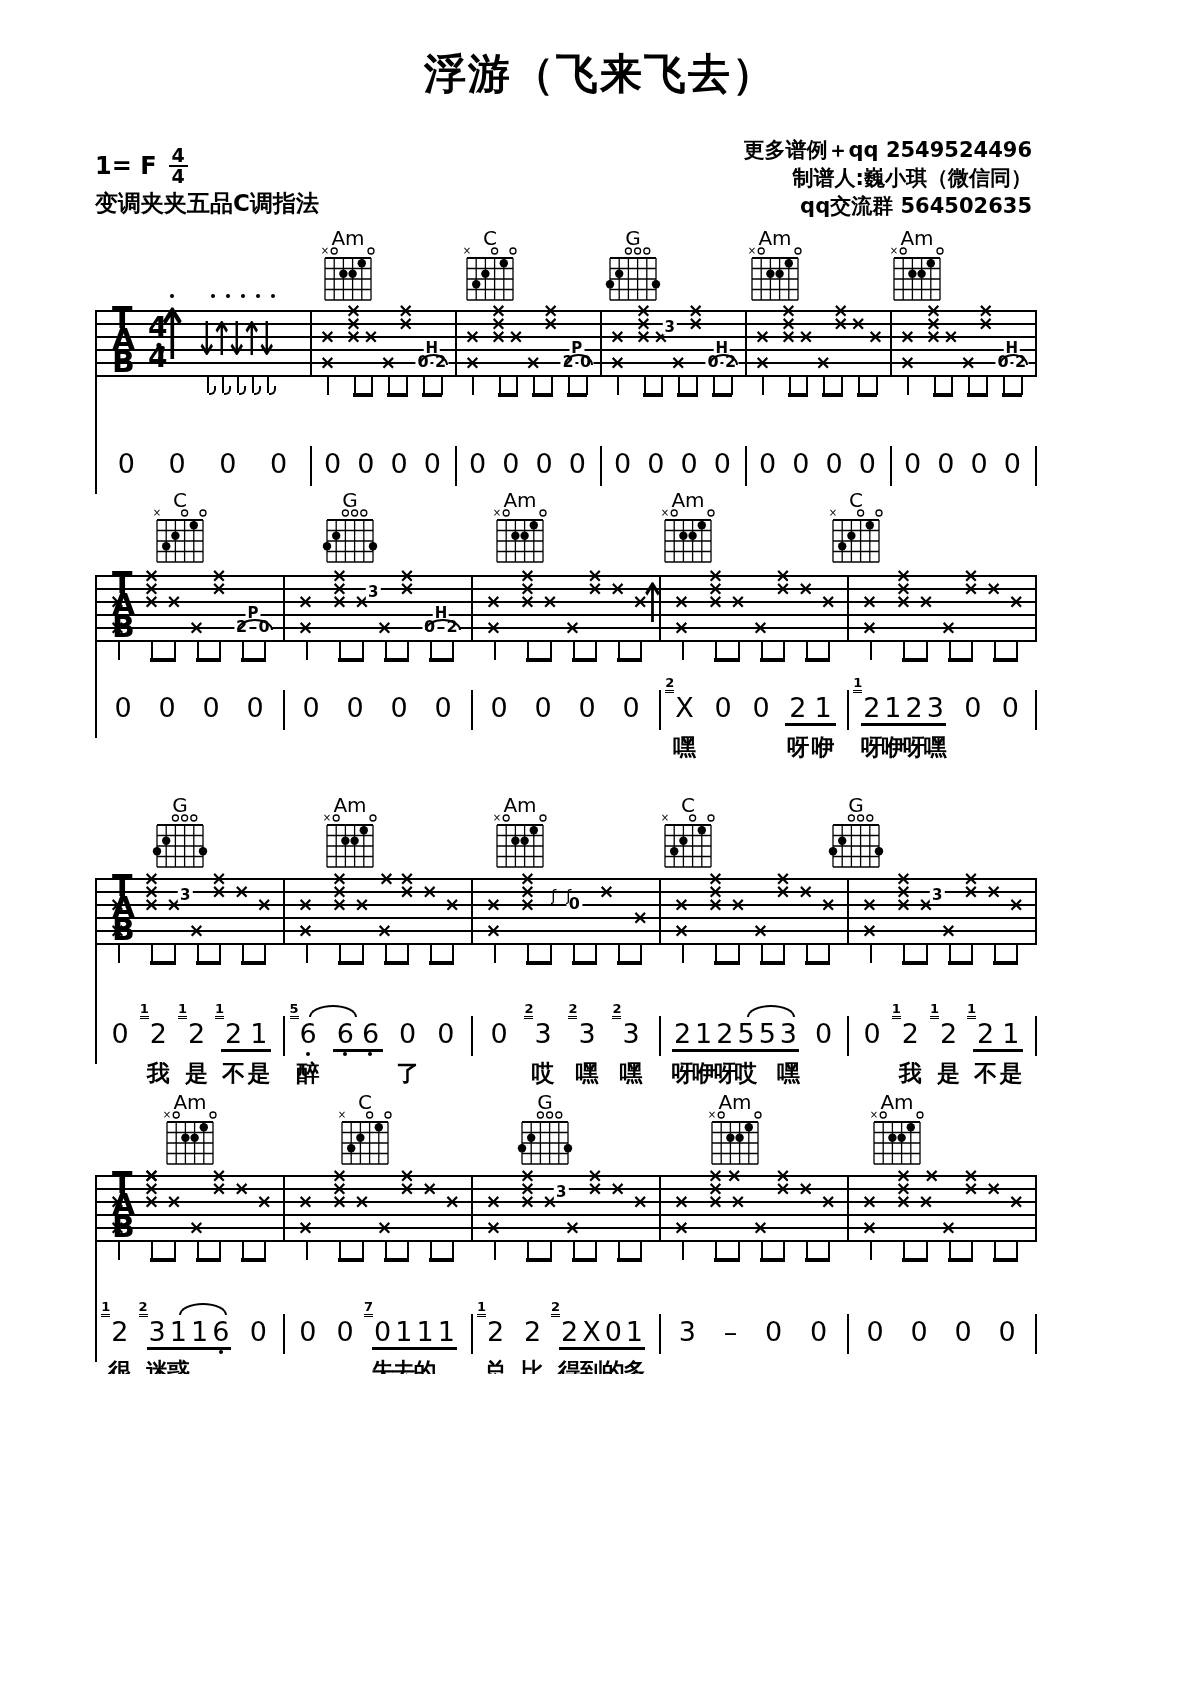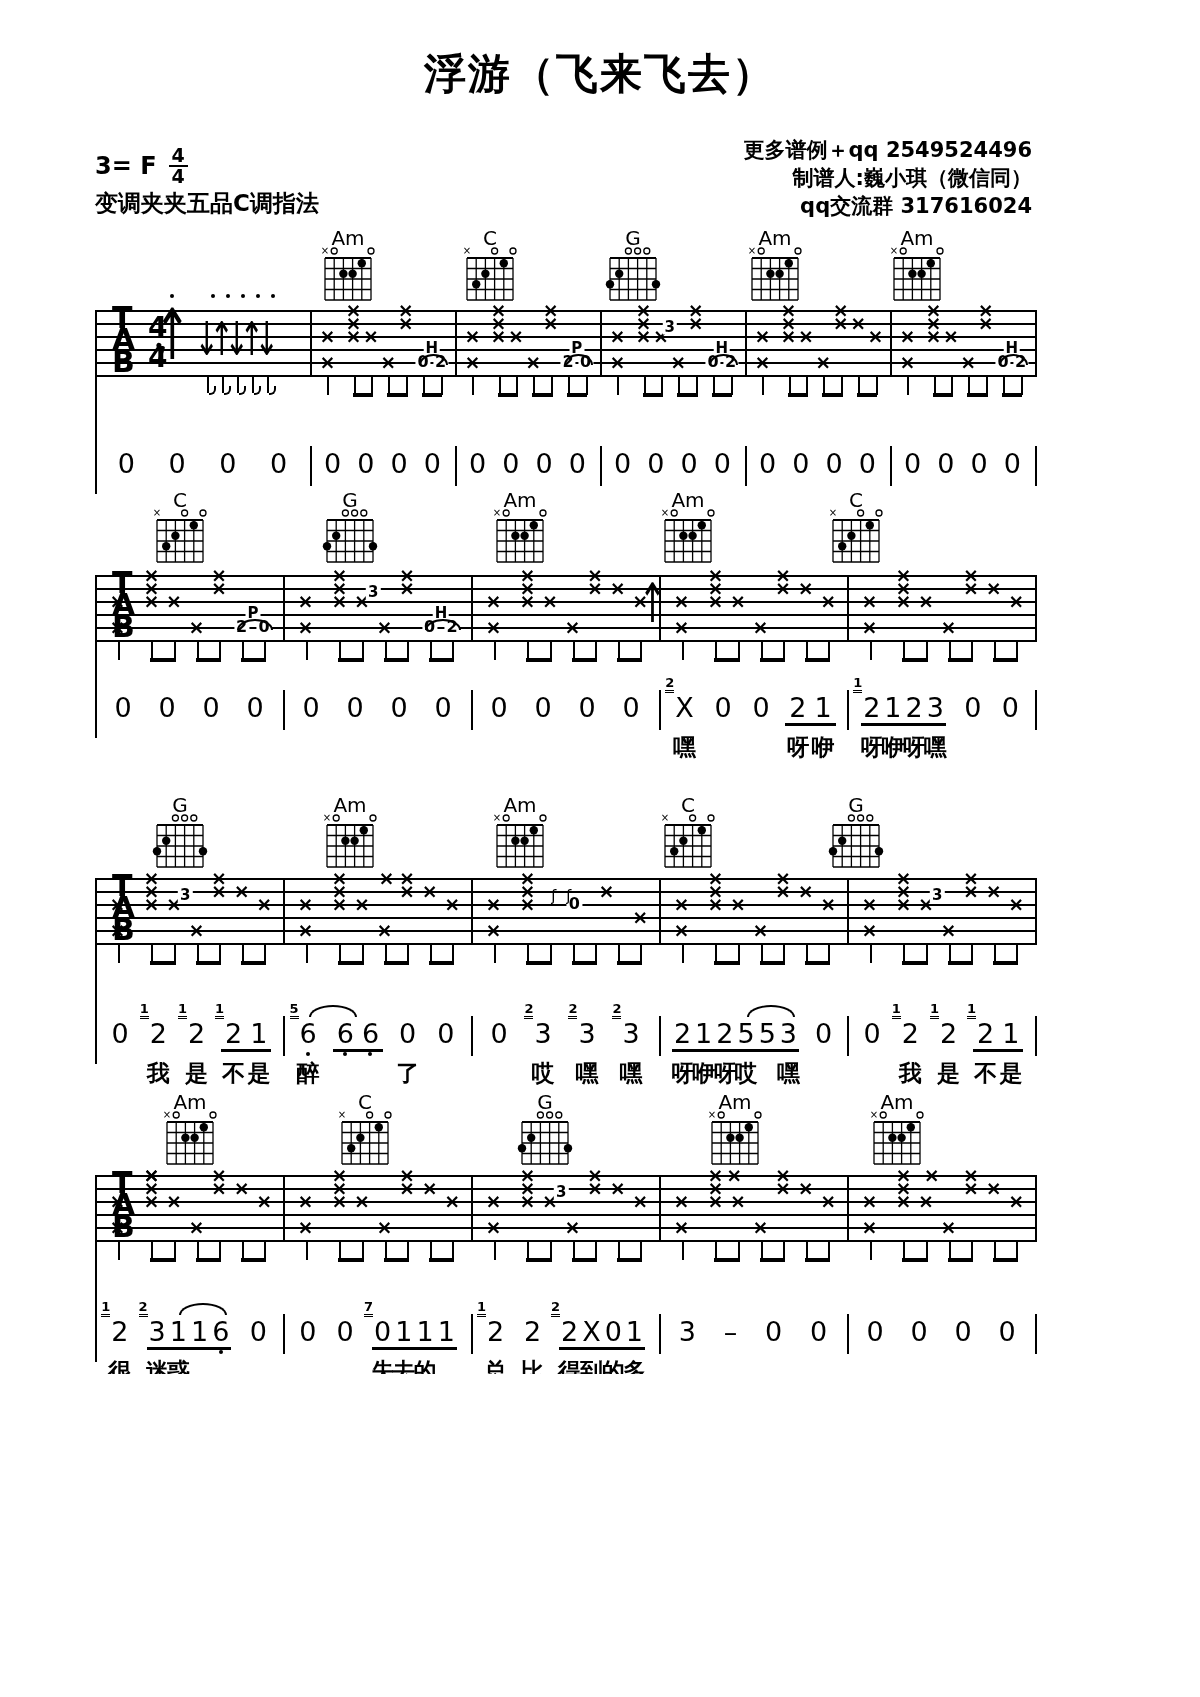--- a/index.html
+++ b/index.html
@@ -41,30 +41,30 @@
   .ly{position:absolute;top:42px;left:50%;transform:translateX(-50%);font-size:23px;font-weight:bold;white-space:nowrap;}
   .pagenum{position:absolute;top:1620px;left:0;width:100%;text-align:center;font-size:24px;}
   svg text{font-family:"DejaVu Sans",sans-serif;}
 </style>
 </head>
 <body>
 
 <div id="page">
   <div class="title">浮游（飞来飞去）</div>
   <div class="keyrow">
-    <span>3= F</span>
+    <span>1= F</span>
     <span class="frac">
       <span class="t">4</span>
       <span>4</span>
     </span>
   </div>
   <div class="capo">变调夹夹五品C调指法</div>
   <div class="rinfo" style="top:136px;">更多谱例＋qq 2549524496</div>
   <div class="rinfo" style="top:164px;">制谱人:巍小琪（微信同）</div>
-  <div class="rinfo" style="top:192px;">qq交流群 317616024</div>
+  <div class="rinfo" style="top:192px;">qq交流群 564502635</div>
   <div id="score">
       <div class="sline" style="left: 95px; top: 310px; width: 940px;"></div>
       <div class="sline" style="left: 95px; top: 323px; width: 940px;"></div>
       <div class="sline" style="left: 95px; top: 336px; width: 940px;"></div>
       <div class="sline" style="left: 95px; top: 349px; width: 940px;"></div>
       <div class="sline" style="left: 95px; top: 362px; width: 940px;"></div>
       <div class="sline" style="left: 95px; top: 375px; width: 940px;"></div>
       <div class="vline" style="left: 95px; top: 310px; height: 67px;"></div>
       <div class="vline" style="left: 310px; top: 310px; height: 67px;"></div>
       <div class="vline" style="left: 455px; top: 310px; height: 67px;"></div>

